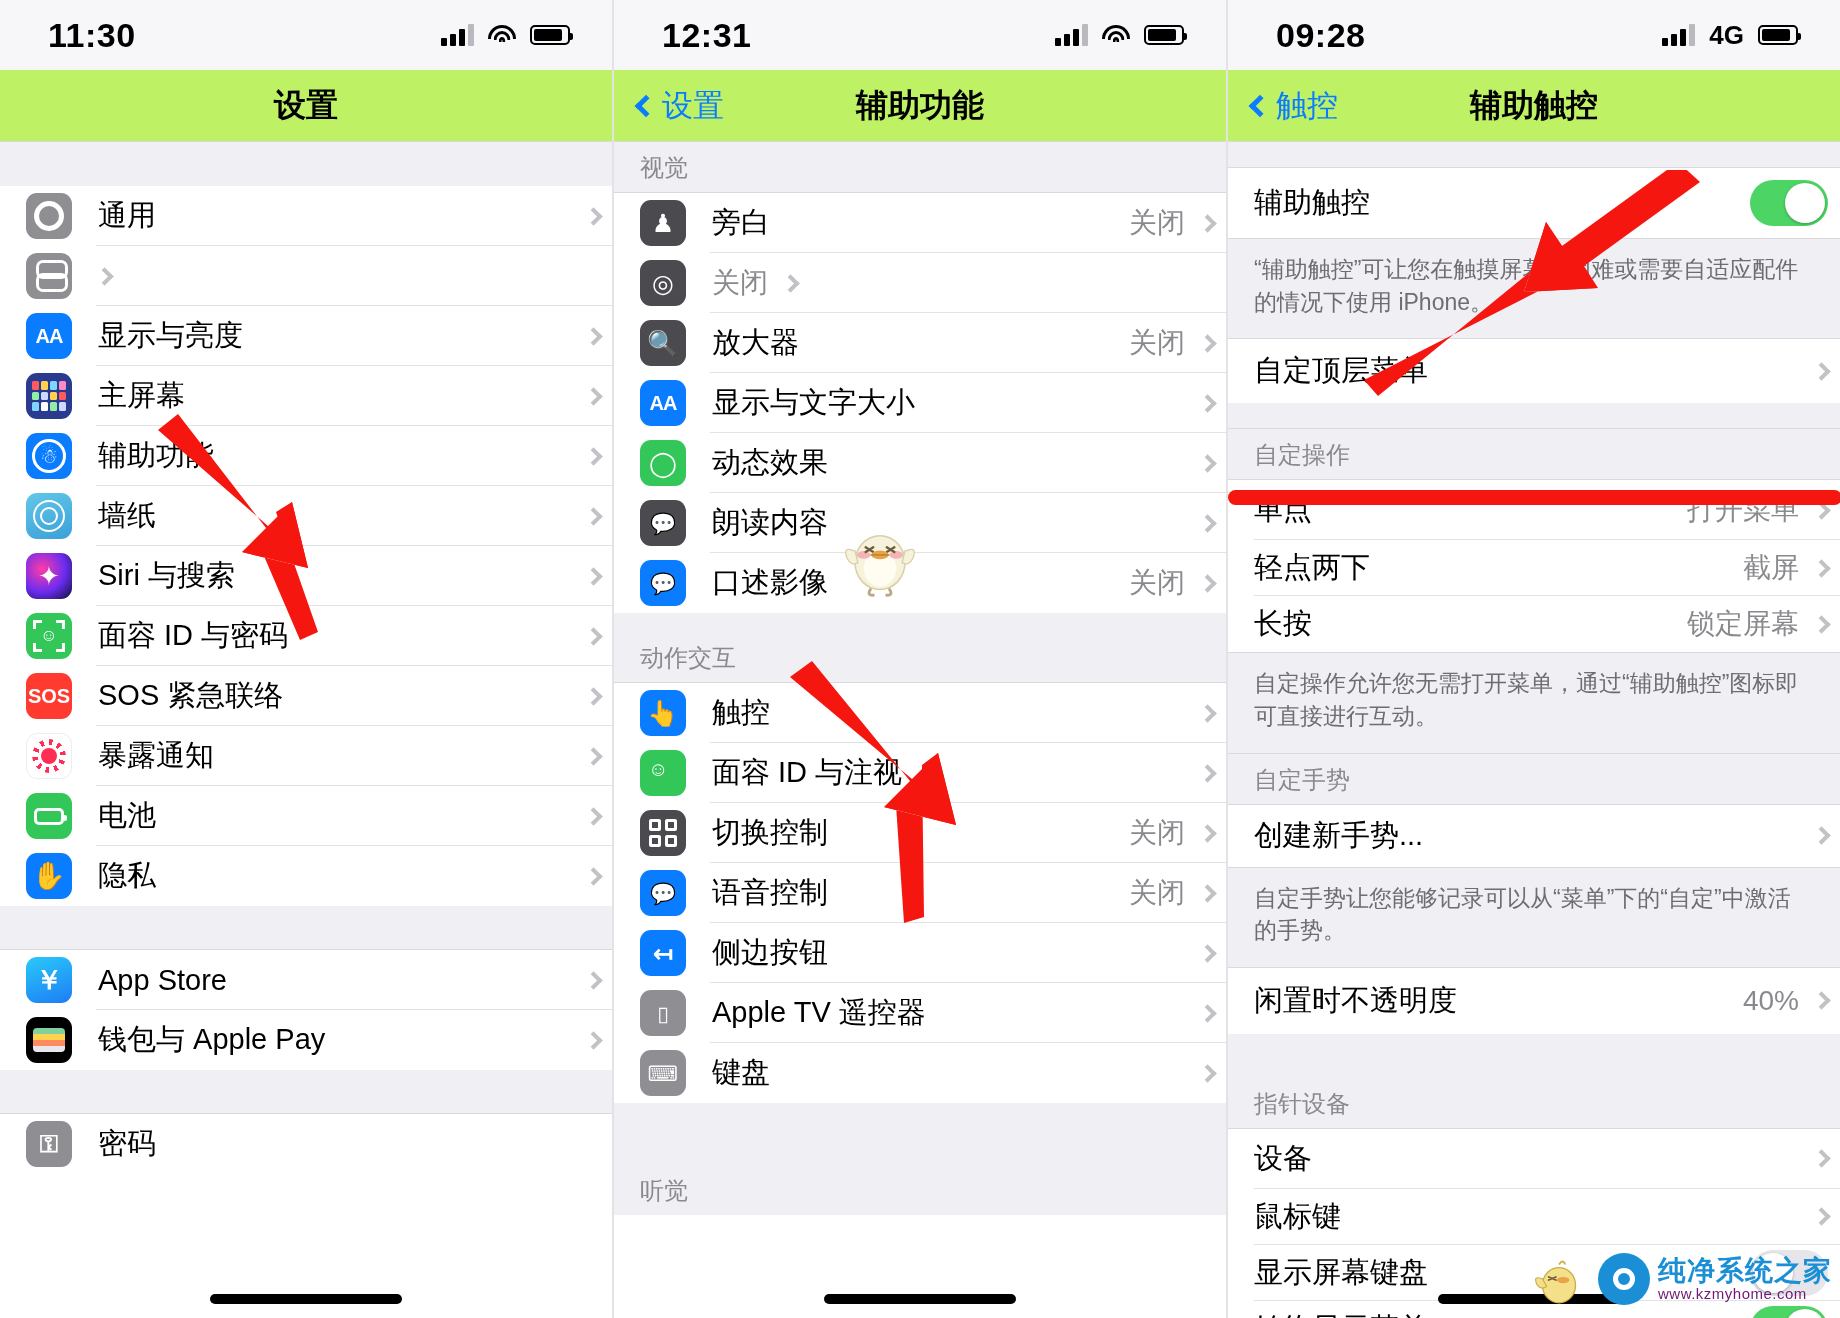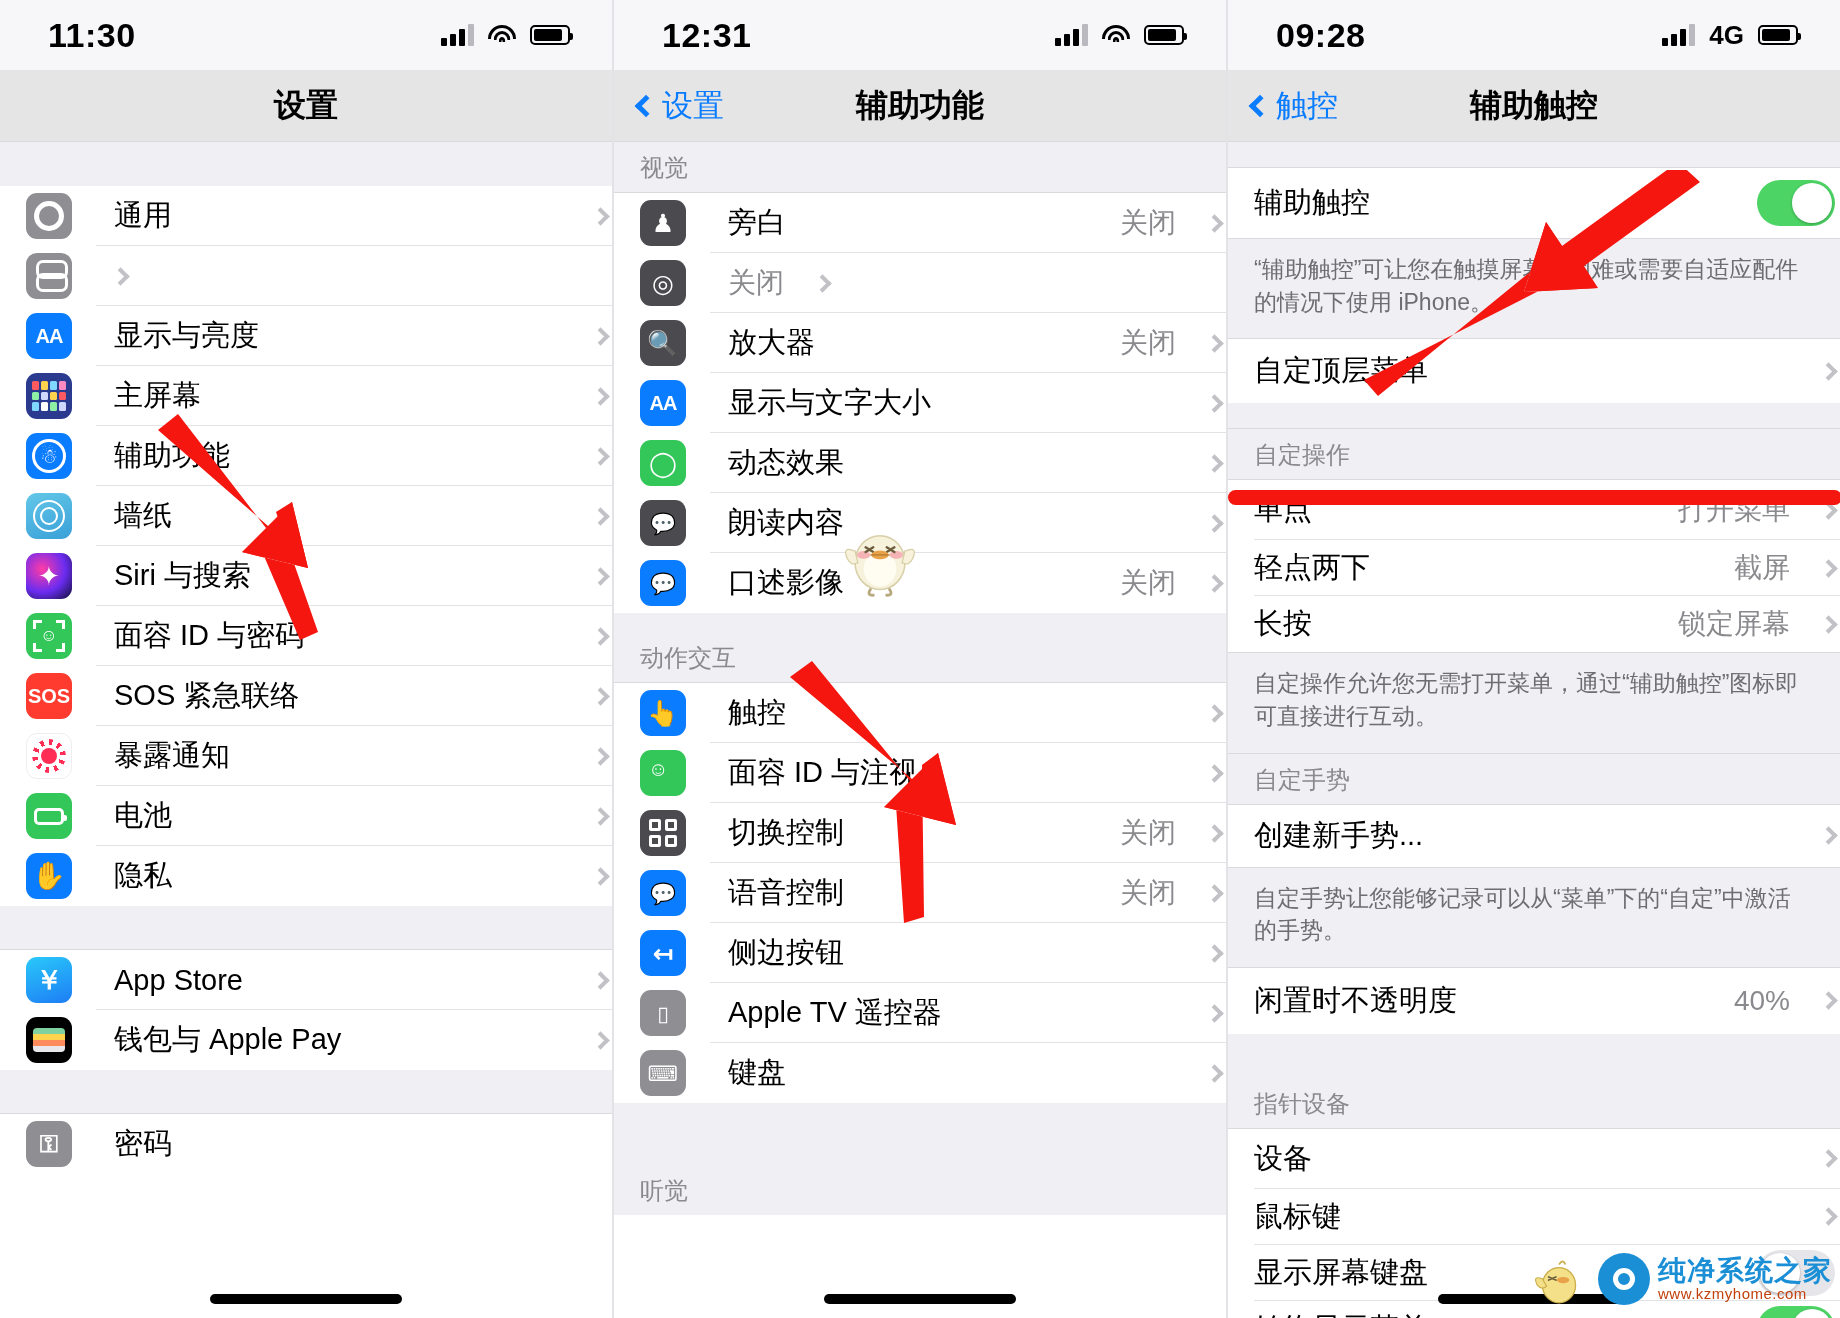--- a/index.html
+++ b/index.html
@@ -45,21 +45,21 @@
   .wifi span:nth-child(1){ width:28px; height:14px; top:0; }
   .wifi span:nth-child(2){ width:17px; height:9px; top:6px; }
   .wifi span:nth-child(3){ width:7px; height:5px; top:12px; border-width:3px; }
 
   .batt { width: 40px; height: 20px; border: 2px solid #000; border-radius: 5px; position: relative; padding: 2px; }
   .batt::after { content:""; position:absolute; right:-5px; top:6px; width:3px; height:7px; background:#000; border-radius:0 2px 2px 0; }
   .batt i { display:block; height:100%; width:86%; background:#000; border-radius:2px; }
 
   
   .navbar {
-    height: 72px; background: #e5e5e5;
+    height: 72px; background: #bef264;
     display: flex; align-items: center; position: relative;
     padding: 0 24px;
     border-bottom: 1px solid #d9d9de;
   }
   .nav-back { display: flex; align-items: center; gap: 6px; color: #0a7cff; font-size: 31px; z-index: 2; }
   .chev-back { width: 16px; height: 16px; border-left: 5px solid #0a7cff; border-bottom: 5px solid #0a7cff; transform: rotate(45deg); margin-right: 2px; }
   .nav-title {
     position: absolute; left: 0; right: 0; text-align: center;
     font-size: 32px; font-weight: bold; color: #000; pointer-events: none;
   }
@@ -75,24 +75,23 @@
   .sec-header {
     background: #efeff4; color: #8a8a8e; font-size: 24px;
     padding: 10px 0 8px 26px; display:flex; align-items:flex-end;
     border-bottom: 1px solid #d9d9de;
   }
   .sec-header.big { height: 70px; }
 
   .row {
     display: flex; align-items: center;
     height: 60px;
-    padding: 0 5px 0 26px;
+    padding: 0 12px 0 26px;
     background: #fff;
     position: relative;
-    gap: 16px;
   }
   .row::after {
     content:""; position:absolute; left: 96px; right: 0; bottom: 0;
     height: 1px; background: #e3e3e6;
   }
   .row.noline::after { display: none; }
   .row.full::after { left: 26px; }
 
   .row .ico {
     width: 46px; height: 46px; border-radius: 11px;
@@ -218,21 +217,21 @@
     background: #f4160f; border-radius: 8px; height: 15px;
   }
 
   
   .wm { position: absolute; right: 8px; bottom: 8px; z-index: 45; display:flex; align-items:center; gap:8px; }
   .wm .chick { width: 62px; height: 62px; position: relative; }
   .wm .logo { width: 52px; height: 52px; border-radius: 50%; background: #1b8fd6; display:flex;align-items:center;justify-content:center; }
   .wm .logo i { width: 22px; height: 22px; border-radius: 50%; border: 5px solid #fff; display:block; }
   .wm .txt { display:flex; flex-direction:column; line-height:1.05; }
   .wm .txt .t1 { font-size: 28px; font-weight: bold; color:#1b8fd6; letter-spacing:1px;}
-  .wm .txt .t2 { font-size: 15px; color:#c2410c; letter-spacing:.5px;}
+  .wm .txt .t2 { font-size: 15px; color:#701a75; letter-spacing:.5px;}
 
   
   .sticker { position:absolute; z-index: 30; width: 96px; height: 96px; }
 </style>
 </head>
 <body>
 
 <div class="stage">
 
   <div class="panel p1">

